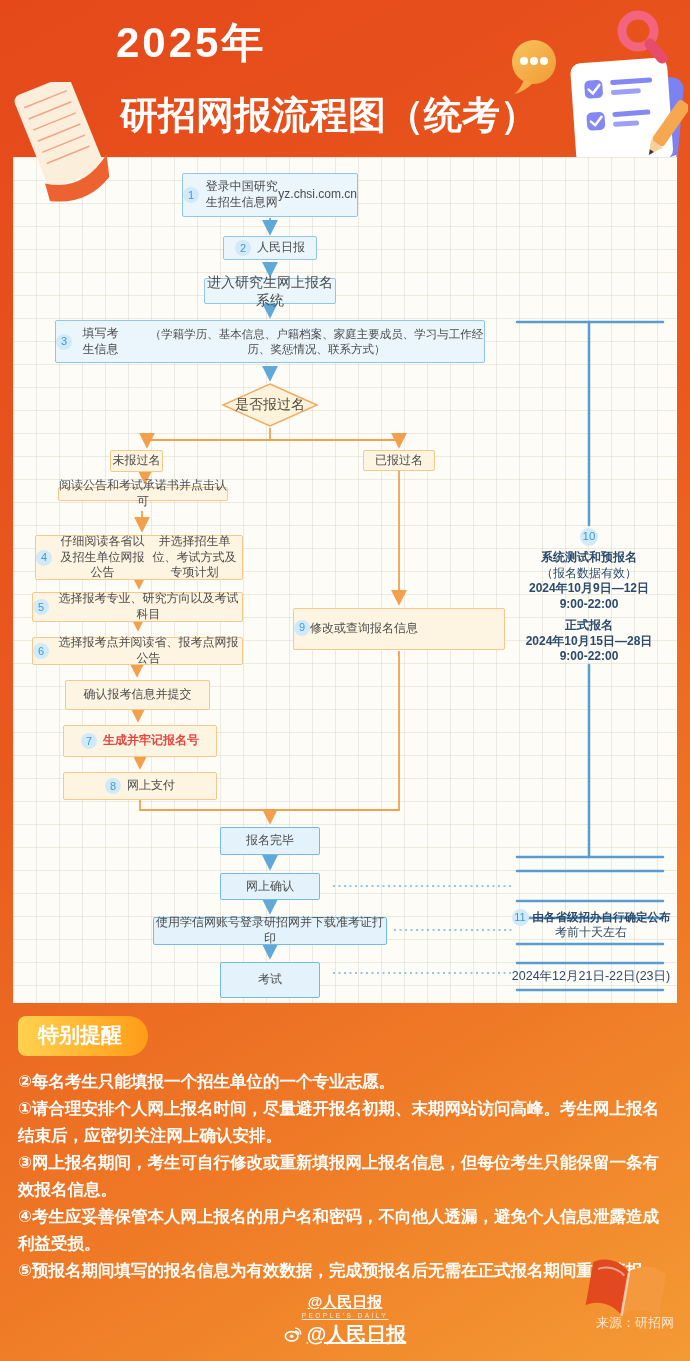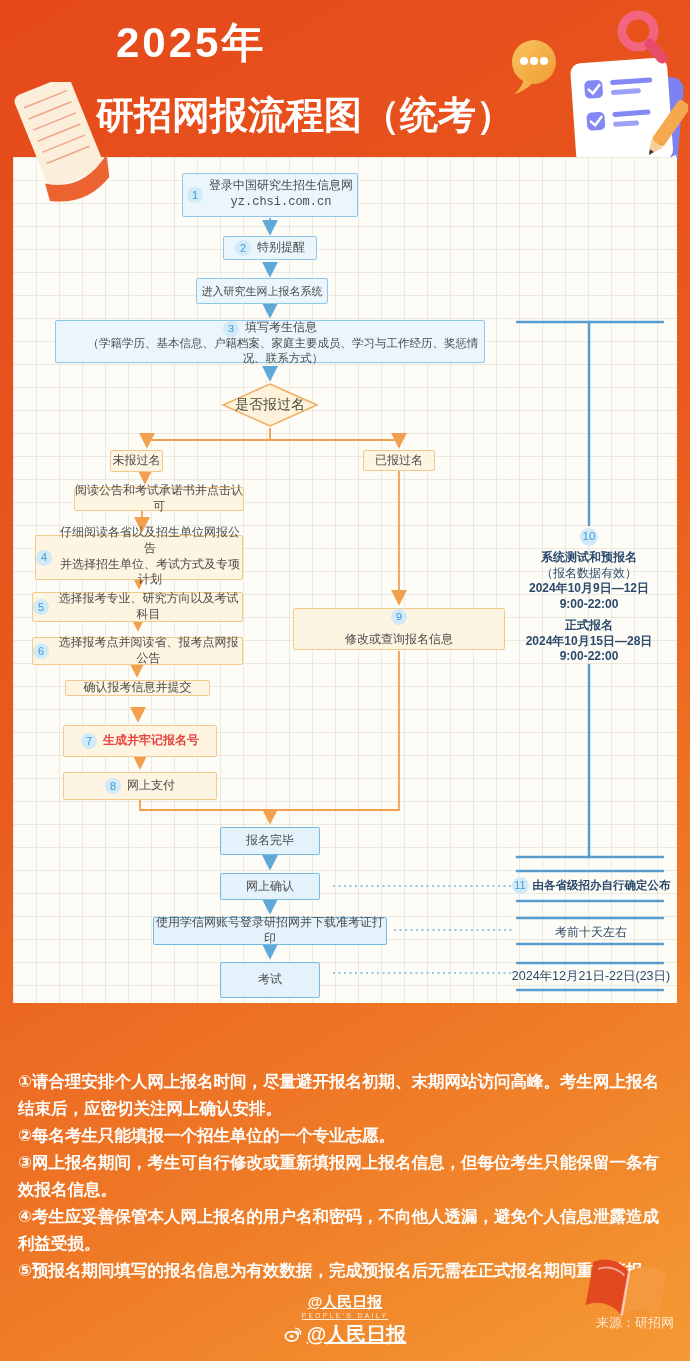--- a/index.html
+++ b/index.html
@@ -1,33 +1,33 @@
 <!DOCTYPE html>
 <html><head>
 <meta charset="utf-8">
 <style>
   html,body{margin:0;padding:0;}
   .page{position:relative;width:690px;height:1361px;overflow:hidden;
         background:linear-gradient(150deg,#e5491a 0%,#e95a1f 45%,#ef7a26 75%,#f49a34 100%);
         font-family:"Liberation Sans","DejaVu Sans",sans-serif;}
   
   .hdr-year{position:absolute;left:116px;top:22px;font-size:42px;line-height:1;font-weight:900;color:#fff;letter-spacing:3px;}
-  .hdr-title{position:absolute;left:96px;top:93px;font-size:38px;line-height:1.2;font-weight:900;color:#fff;}
+  .hdr-title{position:absolute;left:120px;top:93px;font-size:38px;line-height:1.2;font-weight:900;color:#fff;}
   
   .panel{position:absolute;left:13px;top:157px;width:664px;height:846px;background-color:#fdfcf6;
          background-image:linear-gradient(rgba(198,192,172,.30) 1px,transparent 1px),
                           linear-gradient(90deg,rgba(198,192,172,.30) 1px,transparent 1px);
          background-size:23px 23px;}
   .panel svg.wires{position:absolute;left:0;top:0;}
   .fb{position:absolute;box-sizing:border-box;display:flex;align-items:center;justify-content:center;
       text-align:center;font-size:12px;color:#4c4c4c;line-height:1.3;border-radius:2px;}
   .blue{background:#eaf5fc;border:1px solid #8ec7e9;}
   .blue2{background:#e4f3fb;border:1px solid #74bbe3;}
   .cream{background:#fdf5e1;border:1px solid #f3ca8b;}
-  .col{display:flex;flex-direction:column;align-items:center;justify-content:space-between;font-family:Liberation Mono, monospace;}
+  .col{display:flex;flex-direction:row;align-items:center;justify-content:flex-start;}
   .row{display:flex;align-items:center;justify-content:center;}
   .num{display:inline-flex;align-items:center;justify-content:center;flex:0 0 auto;
        width:16px;height:16px;border-radius:50%;background:#d2eaf8;color:#3e9bd5;font-size:11px;margin-right:6px;}
   .num.big{width:18px;height:18px;font-size:11.5px;margin:0 auto 4px auto;}
   .red{color:#e84340;font-weight:700;}
   .small{font-size:11.5px;padding-left:26px;}
   .dlabel{position:absolute;left:210px;top:227px;width:94px;height:42px;display:flex;align-items:center;justify-content:center;
           font-size:14px;font-weight:400;color:#4e4a3e;}
   .ann{position:absolute;text-align:center;color:#2b4a6c;font-size:12px;line-height:15.5px;}
   .ann .b{font-weight:700;}
@@ -148,55 +148,55 @@
 
     <div class="fb blue" style="left:169px;top:16px;width:176px;height:44px">
       <span class="num">1</span>
       <span class="col">
         <span>登录中国研究生招生信息网</span>
         <span>yz.chsi.com.cn</span>
       </span>
     </div>
     <div class="fb blue" style="left:210px;top:79px;width:94px;height:24px">
       <span class="num">2</span>
-      <span>特别提醒</span>
-    </div>
-    <div class="fb blue" style="left:183px;top:121px;width:132px;height:26px;font-size:11px">
+      <span>人民日报</span>
+    </div>
+    <div class="fb blue" style="left:191px;top:121px;width:132px;height:26px;font-size:14px">
       <span>进入研究生网上报名系统</span>
     </div>
     <div class="fb blue col" style="left:42px;top:163px;width:430px;height:43px">
       <span class="row">
         <span class="num">3</span>
         <span>填写考生信息</span>
       </span>
       <span class="small">（学籍学历、基本信息、户籍档案、家庭主要成员、学习与工作经历、奖惩情况、联系方式）</span>
     </div>
     <div class="dlabel">是否报过名</div>
 
     <div class="fb cream" style="left:97px;top:293px;width:53px;height:22px">未报过名</div>
     <div class="fb cream" style="left:350px;top:293px;width:72px;height:21px">已报过名</div>
 
-    <div class="fb cream" style="left:61px;top:330px;width:170px;height:24px">阅读公告和考试承诺书并点击认可</div>
+    <div class="fb cream" style="left:45px;top:330px;width:170px;height:14px">阅读公告和考试承诺书并点击认可</div>
 
     <div class="fb cream" style="left:22px;top:378px;width:208px;height:45px">
       <span class="num">4</span>
       <span class="col">
         <span>仔细阅读各省以及招生单位网报公告</span>
         <span>并选择招生单位、考试方式及专项计划</span>
       </span>
     </div>
     <div class="fb cream" style="left:19px;top:435px;width:211px;height:30px">
       <span class="num">5</span>
       <span>选择报考专业、研究方向以及考试科目</span>
     </div>
     <div class="fb cream" style="left:19px;top:480px;width:211px;height:28px">
       <span class="num">6</span>
       <span>选择报考点并阅读省、报考点网报公告</span>
     </div>
-    <div class="fb cream" style="left:52px;top:523px;width:145px;height:16px">确认报考信息并提交</div>
+    <div class="fb cream" style="left:52px;top:523px;width:145px;height:30px">确认报考信息并提交</div>
     <div class="fb cream" style="left:50px;top:568px;width:154px;height:32px">
       <span class="num">7</span>
       <span class="red">生成并牢记报名号</span>
     </div>
     <div class="fb cream" style="left:50px;top:615px;width:154px;height:28px">
       <span class="num">8</span>
       <span>网上支付</span>
     </div>
     <div class="fb cream col" style="left:280px;top:451px;width:212px;height:42px">
       <span class="num" style="margin:0 0 3px 0">9</span>
@@ -211,21 +211,21 @@
     <div class="ann" style="left:496px;top:371px;width:160px">
       <span class="num big">10</span>
       <div class="b">系统测试和预报名</div>
       <div>（报名数据有效）</div>
       <div class="b">2024年10月9日—12日</div>
       <div class="b">9:00-22:00</div>
       <div class="b mt">正式报名</div>
       <div class="b">2024年10月15日—28日</div>
       <div class="b">9:00-22:00</div>
     </div>
-    <div class="ann row" style="left:498px;top:720px;width:160px;font-size:11.5px;gap:4px">
+    <div class="ann row" style="left:498px;top:752px;width:160px;font-size:11.5px;gap:4px">
       <span class="num" style="margin-right:0;width:17px;height:17px">11</span>
       <span class="b">由各省级招办自行确定公布</span>
     </div>
     <div class="ann b" style="left:500px;top:768px;width:156px">考前十天左右</div>
     <div class="ann b" style="left:494px;top:812px;width:168px;font-size:12.5px">2024年12月21日-22日(23日)</div>
   </div>
 
   <svg class="deco" style="left:4px;top:82px" width="118" height="124" viewBox="0 0 118 124">
     <g transform="rotate(-22 58 58)">
       <rect x="28" y="0" width="60" height="100" rx="7" fill="#fbeeda"></rect>
@@ -234,23 +234,24 @@
           <line x1="35" y1="26" x2="81" y2="26"></line>
         <line x1="35" y1="38" x2="81" y2="38"></line>
           <line x1="35" y1="50" x2="81" y2="50"></line>
         <line x1="35" y1="62" x2="81" y2="62"></line>
           <line x1="35" y1="74" x2="81" y2="74"></line>
       </g>
       <path d="M26 92 Q58 114 94 88 L88 110 Q56 128 24 110 Z" fill="#ed6231"></path>
     </g>
   </svg>
 
+  <div class="badge">特别提醒</div>
   <div class="notes">
+    <p>②每名考生只能填报一个招生单位的一个专业志愿。</p>
     <p>①请合理安排个人网上报名时间，尽量避开报名初期、末期网站访问高峰。考生网上报名结束后，应密切关注网上确认安排。</p>
-    <p>②每名考生只能填报一个招生单位的一个专业志愿。</p>
     <p>③网上报名期间，考生可自行修改或重新填报网上报名信息，但每位考生只能保留一条有效报名信息。</p>
     <p>④考生应妥善保管本人网上报名的用户名和密码，不向他人透漏，避免个人信息泄露造成利益受损。</p>
     <p>⑤预报名期间填写的报名信息为有效数据，完成预报名后无需在正式报名期间重复填报。</p>
   </div>
 
   <svg class="deco" style="left:582px;top:1256px" width="86" height="78" viewBox="0 0 86 78">
     <g transform="rotate(10 43 39)">
       <path d="M43 16 C33 5 15 5 6 12 L6 56 C15 49 33 49 43 60 Z" fill="#e2491f"></path>
       <path d="M43 16 C53 5 71 5 80 12 L80 56 C71 49 53 49 43 60 Z" fill="#f5993f"></path>
       <path d="M43 16 L43 60" stroke="#ffffff" stroke-width="2.5" opacity="0.6"></path>

